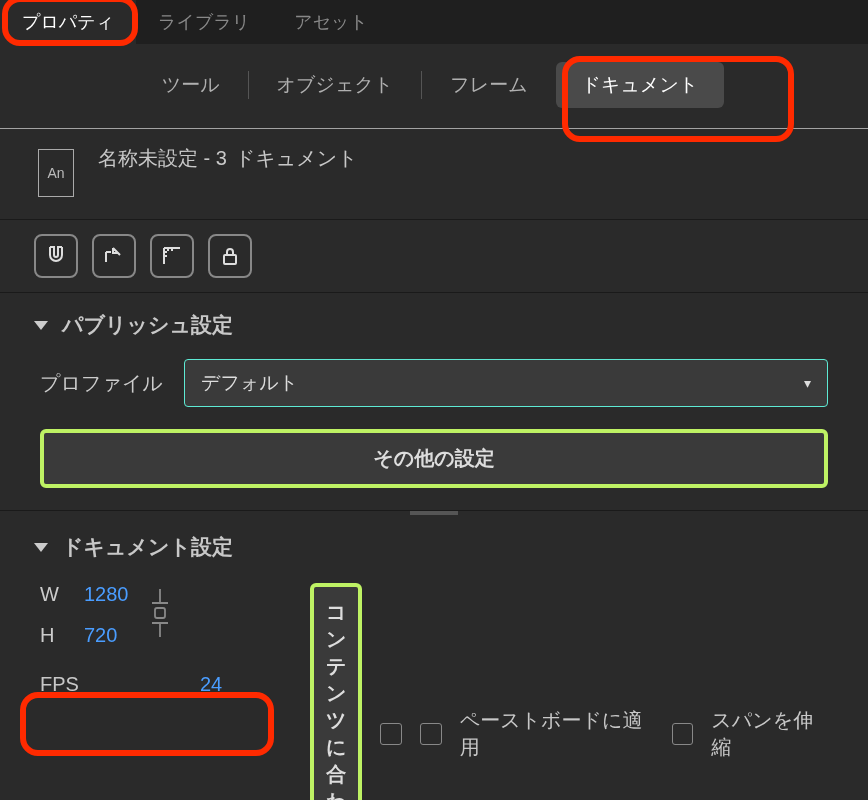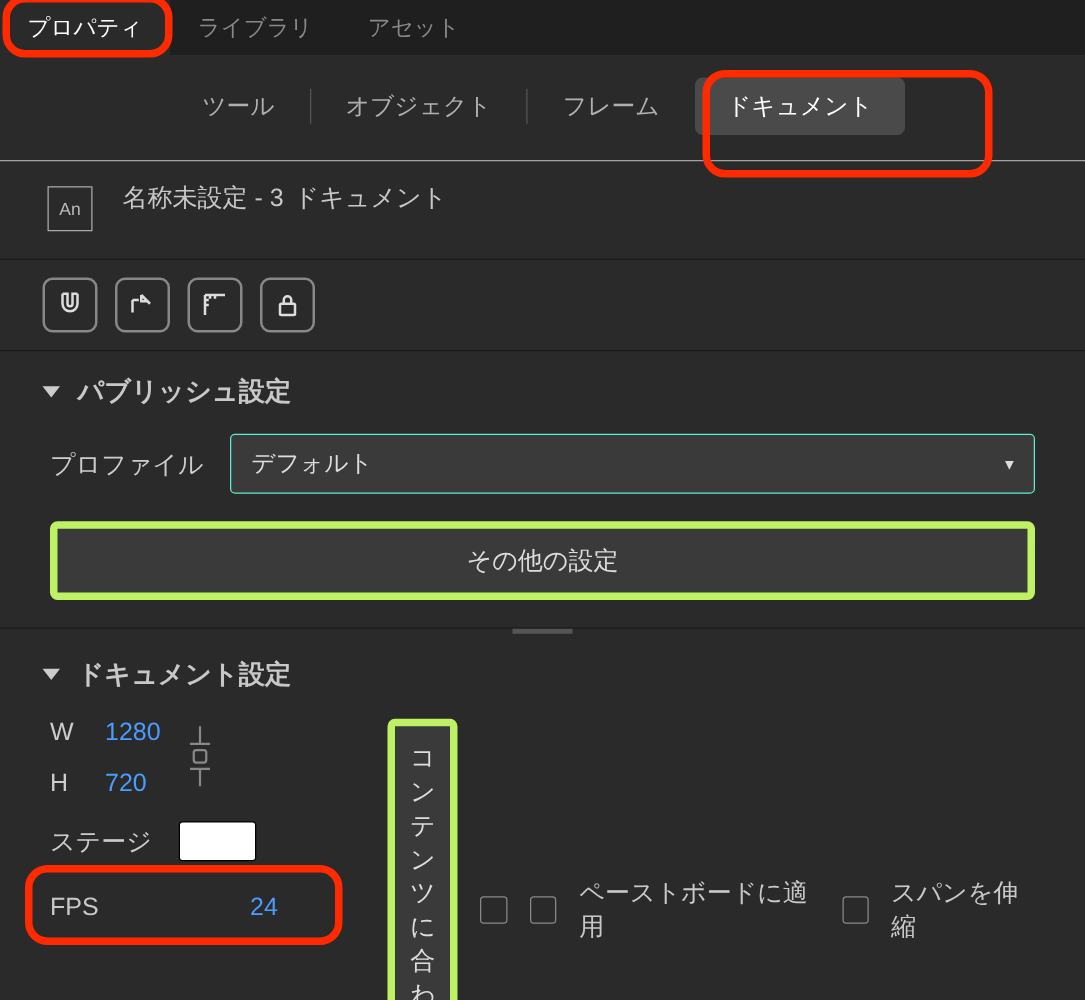--- a/index.html
+++ b/index.html
@@ -55,21 +55,21 @@
     }
     .doc-info {
       display: flex;
       align-items: flex-start;
       gap: 24px;
       padding: 16px 38px 22px 38px;
       border-bottom: 1px solid #1a1a1a;
     }
     .an-icon {
       width: 36px;
-      height: 36px;
+      height: 48px;
       border: 1.5px solid #aaa;
       display: flex;
       align-items: center;
       justify-content: center;
       font-size: 14px;
       color: #bbb;
       margin-top: 4px;
     }
     .doc-titles { display: flex; flex-direction: row; gap: 8px; font-size: 20px; }
     .icon-row {
@@ -124,27 +124,28 @@
       color: #ddd;
       font-size: 19px;
       display: flex;
       justify-content: space-between;
       align-items: center;
       cursor: pointer;
     }
     .btn-wide {
       flex: 1;
       background: #3a3a3a;
-      border: 6px solid #bef264;
+      border: 4px solid #bef264;
       border-radius: 6px;
       padding: 12px;
       text-align: center;
       font-size: 20px;
       color: #ddd;
       cursor: pointer;
+      font-weight: bold;
     }
     .doc-settings-body {
       display: flex;
       padding: 8px 40px 0 40px;
       gap: 20px;
     }
     .dim-col {
       display: flex;
       flex-direction: column;
       gap: 10px;
@@ -267,24 +268,20 @@
             <span class="dim-val">720</span>
           </div>
         </div>
         <div class="link-icon">
           <svg width="28" height="56" viewBox="0 0 28 56" fill="none" stroke="currentColor" stroke-width="1.8">
             <path d="M14 4 v14 M6 18 h16 M14 38 v14 M6 38 h16"></path>
             <rect x="9" y="23" width="10" height="10" rx="2"></rect>
           </svg>
         </div>
       </div>
-      <div class="stage-line">
-        <span class="label">ステージ</span>
-        <div class="stage-swatch"></div>
-      </div>
       <div class="fps-line">
         <span class="fps-lab">FPS</span>
         <span class="fps-val">24</span>
       </div>
     </div>
     <div class="right-col">
       <div class="btn-wide" style="flex:0">コンテンツに合わせる</div>
       <div class="check-row">
         <div class="chk"></div>
       </div>

